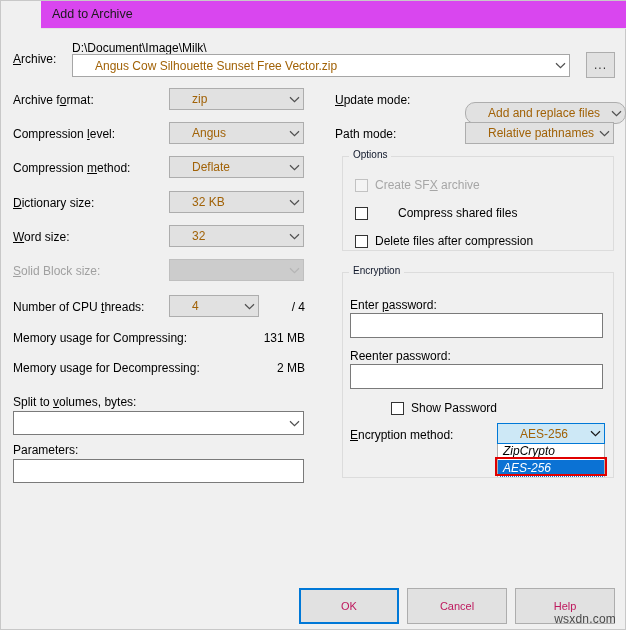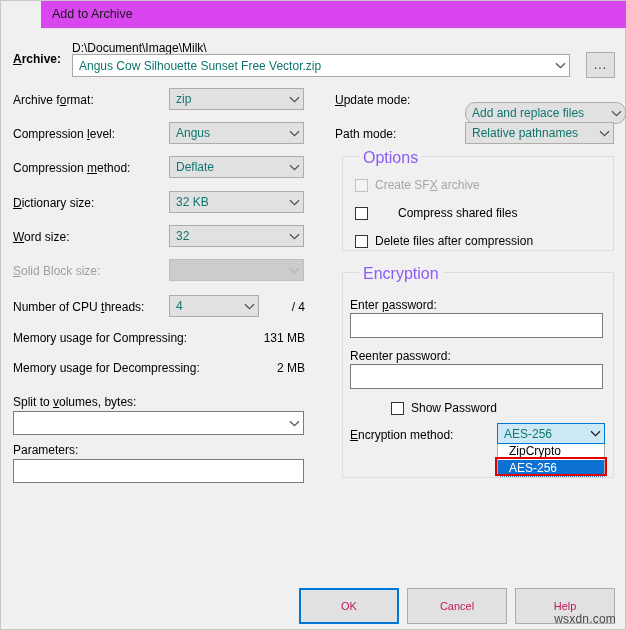--- a/index.html
+++ b/index.html
@@ -68,23 +68,23 @@
     position: absolute;
     box-sizing: border-box;
     background: #e1e1e1;
     border: 1px solid #adadad;
     height: 22px;
     display: flex;
     align-items: center;
     cursor: default;
   }
   .combo .val {
-    padding-left: 6px;
-    font-size: 12px;
-    color: #0f766e;
+    padding-left: 22px;
+    font-size: 12px;
+    color: #a16207;
     white-space: nowrap;
     overflow: hidden;
     flex: 1;
   }
   .combo .arrow {
     width: 18px;
     display: flex; align-items: center; justify-content: center;
   }
   .combo.disabled { background: #cccccc; border-color: #bfbfbf; }
   .combo.disabled .val { color: #a0a0a0; }
@@ -125,25 +125,25 @@
   }
 
   
   .group {
     position: absolute;
     box-sizing: border-box;
     border: 1px solid #dcdcdc;
   }
   .group-title {
     position: absolute;
-    top: -8px; left: 16px;
+    top: -8px; left: 6px;
     background: #f0f0f0;
     padding: 0 4px;
-    font-size: 16px;
-    color: #8b5cf6;
+    font-size: 10px;
+    color: #0f172a;
     white-space: nowrap;
   }
 
   
   .cbrow {
     position: absolute;
     display: flex;
     align-items: center;
     cursor: default;
     white-space: nowrap;
@@ -165,27 +165,28 @@
     position: absolute;
     box-sizing: border-box;
     background: #ffffff;
     border: 1px solid #adadad;
     border-top: none;
     z-index: 40;
   }
   .listitem {
     height: 17px;
     line-height: 16px;
-    padding-left: 11px;
+    padding-left: 5px;
     font-size: 12px;
     color: #000;
     box-sizing: border-box;
     white-space: nowrap;
     cursor: default;
     overflow: hidden;
+    font-style: italic;
   }
   .listitem.sel {
     background: #0b72d4;
     color: #ffffff;
     border-bottom: 1px dotted #ffffff;
   }
   
   #red-annot {
     position: absolute;
     box-sizing: border-box;
@@ -234,21 +235,21 @@
 
   <div id="titlebar">
     <div id="title-text">Add to Archive</div>
     <div id="close-btn">
       <svg width="12" height="12" viewBox="0 0 12 12">
         <path d="M0.8 0.8 L11.2 11.2 M11.2 0.8 L0.8 11.2" stroke="#202020" stroke-width="1.1" fill="none"></path>
       </svg>
     </div>
   </div>
 
-  <div class="lbl" style="left:12px; top:51px;font-weight:bold;"><span class="u">A</span>rchive:</div>
+  <div class="lbl" style="left:12px; top:51px;"><span class="u">A</span>rchive:</div>
   <div class="lbl" style="left:71px; top:40px;">D:\Document\Image\Milk\</div>
 
   <div class="combo edit thin" style="left:71px; top:53px; width:498px; height:23px;">
     <div class="val">Angus Cow Silhouette Sunset Free Vector.zip</div>
     <div class="arrow">
       <svg width="11" height="7" viewBox="0 0 11 7">
           <path d="M1 1.3 L5.5 5.6 L10 1.3" stroke="#505050" stroke-width="1.2" fill="none"></path>
         </svg>
     </div>
   </div>

